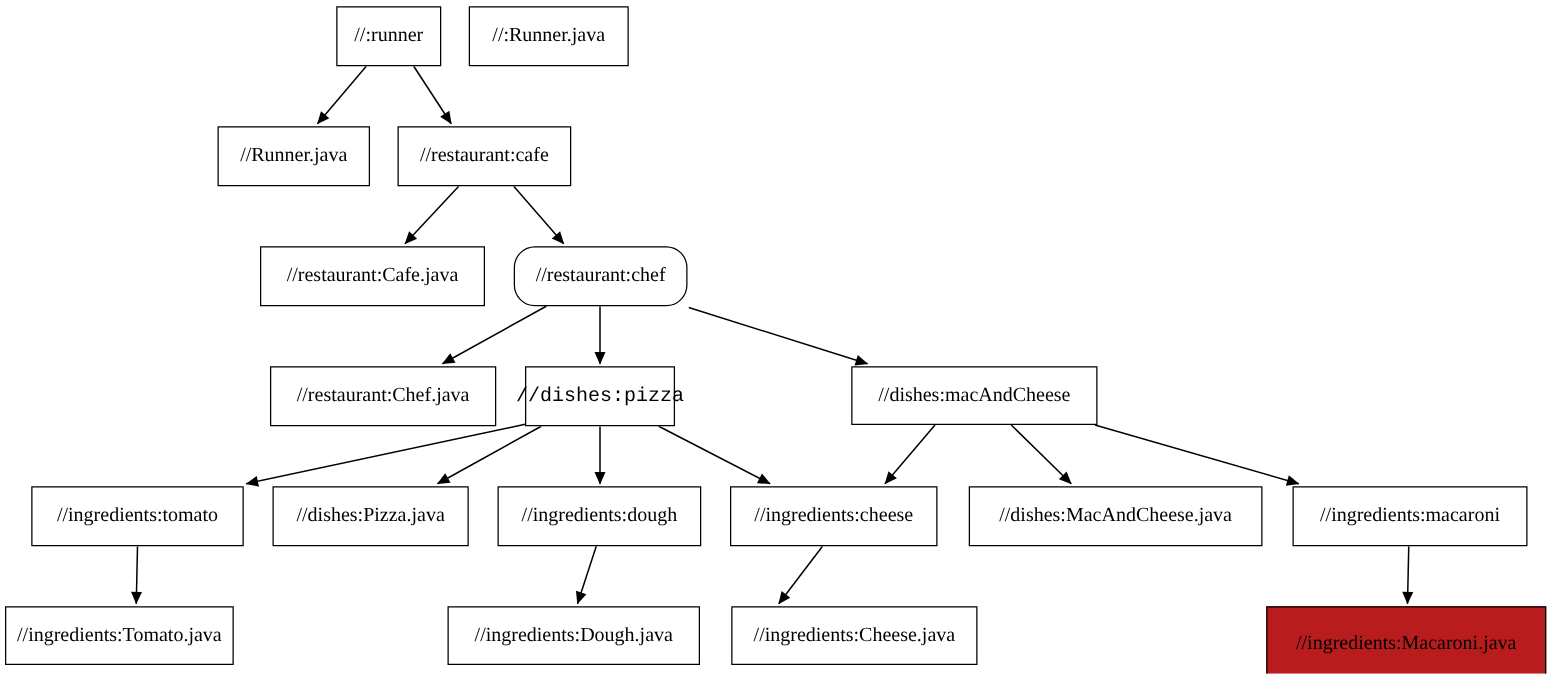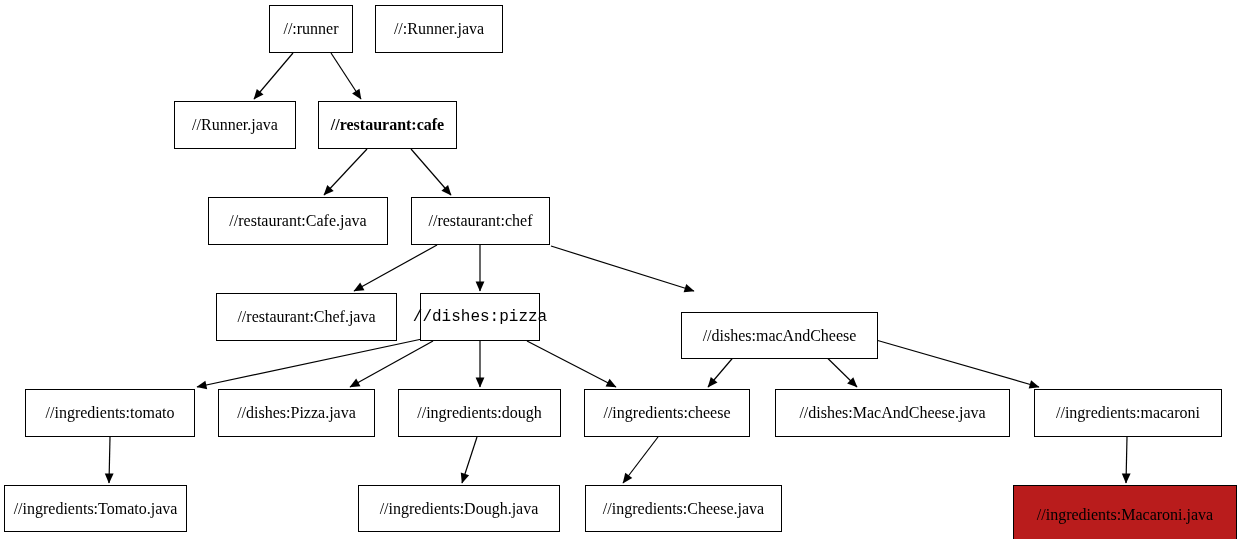--- a/index.html
+++ b/index.html
@@ -72,36 +72,36 @@
   <div id="nodes">
       <div class="node" style="left: 269px; top: 5px; width: 84px; height: 48px; background: rgb(255, 255, 255); border-color: rgb(0, 0, 0);">
         <span>//:runner</span>
       </div>
       <div class="node" style="left: 375px; top: 5px; width: 128px; height: 48px; background: rgb(255, 255, 255); border-color: rgb(0, 0, 0);">
         <span>//:Runner.java</span>
       </div>
       <div class="node" style="left: 174px; top: 101px; width: 122px; height: 48px; background: rgb(255, 255, 255); border-color: rgb(0, 0, 0);">
         <span>//Runner.java</span>
       </div>
-      <div class="node" style="left: 318px; top: 101px; width: 139px; height: 48px; background: rgb(255, 255, 255); border-color: rgb(0, 0, 0); font-weight: bold;">
+      <div class="node" style="left: 318px; top: 101px; width: 139px; height: 48px; background: rgb(255, 255, 255); border-color: rgb(0, 0, 0);">
         <span>//restaurant:cafe</span>
       </div>
       <div class="node" style="left: 208px; top: 197px; width: 180px; height: 48px; background: rgb(255, 255, 255); border-color: rgb(0, 0, 0);">
         <span>//restaurant:Cafe.java</span>
       </div>
-      <div class="node" style="left: 411px; top: 197px; width: 139px; height: 48px; background: rgb(255, 255, 255); border-color: rgb(0, 0, 0);">
+      <div class="node" style="left: 411px; top: 197px; width: 139px; height: 48px; background: rgb(255, 255, 255); border-color: rgb(0, 0, 0); border-radius: 17px;">
         <span>//restaurant:chef</span>
       </div>
       <div class="node" style="left: 216px; top: 293px; width: 181px; height: 48px; background: rgb(255, 255, 255); border-color: rgb(0, 0, 0);">
         <span>//restaurant:Chef.java</span>
       </div>
       <div class="node" style="left: 420px; top: 293px; width: 120px; height: 48px; background: rgb(255, 255, 255); border-color: rgb(0, 0, 0); font-family: Liberation Mono, monospace;">
         <span>//dishes:pizza</span>
       </div>
-      <div class="node" style="left: 681px; top: 293px; width: 197px; height: 47px; background: rgb(255, 255, 255); border-color: rgb(0, 0, 0); margin-top: 19px;">
+      <div class="node" style="left: 681px; top: 293px; width: 197px; height: 47px; background: rgb(255, 255, 255); border-color: rgb(0, 0, 0);">
         <span>//dishes:macAndCheese</span>
       </div>
       <div class="node" style="left: 25px; top: 389px; width: 170px; height: 48px; background: rgb(255, 255, 255); border-color: rgb(0, 0, 0);">
         <span>//ingredients:tomato</span>
       </div>
       <div class="node" style="left: 218px; top: 389px; width: 157px; height: 48px; background: rgb(255, 255, 255); border-color: rgb(0, 0, 0);">
         <span>//dishes:Pizza.java</span>
       </div>
       <div class="node" style="left: 398px; top: 389px; width: 163px; height: 48px; background: rgb(255, 255, 255); border-color: rgb(0, 0, 0);">
         <span>//ingredients:dough</span>

